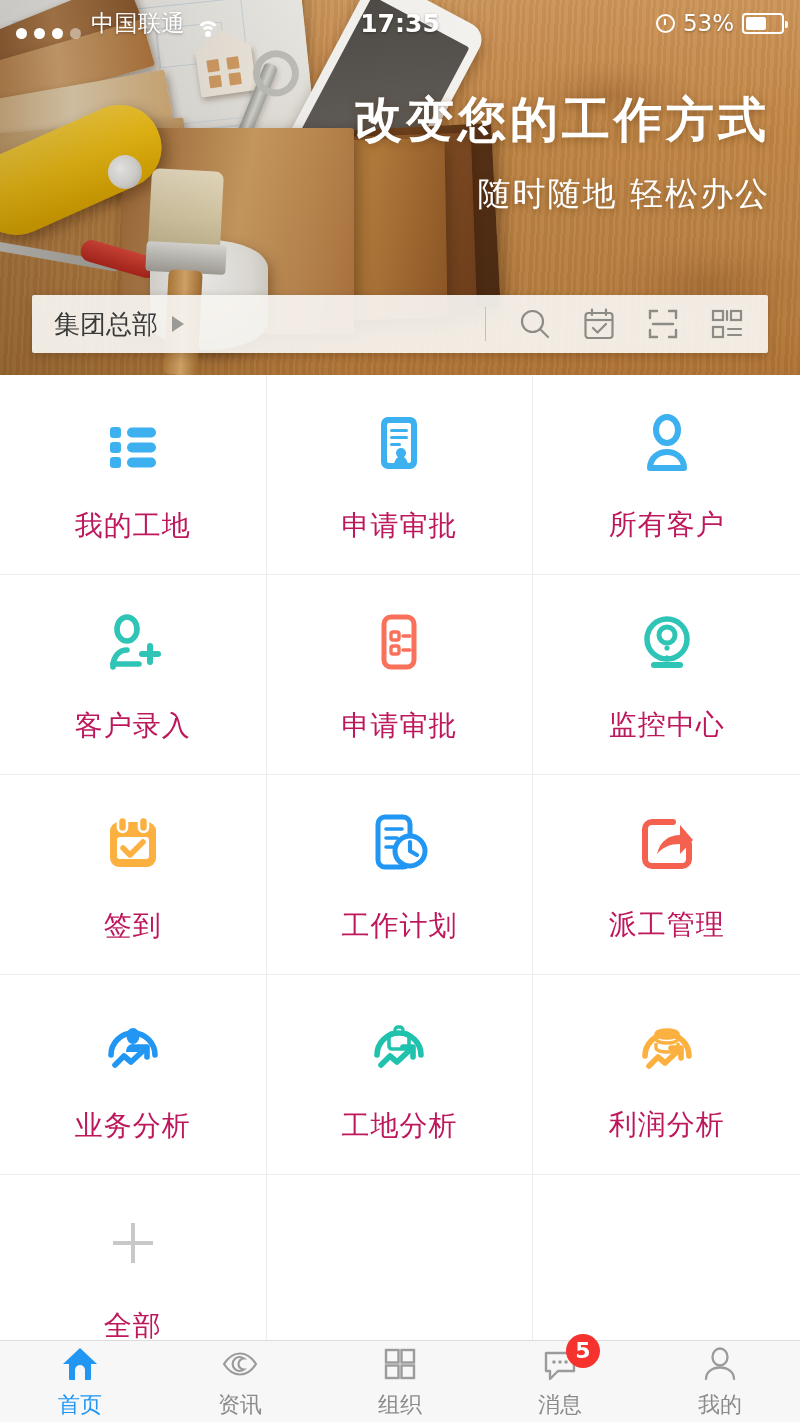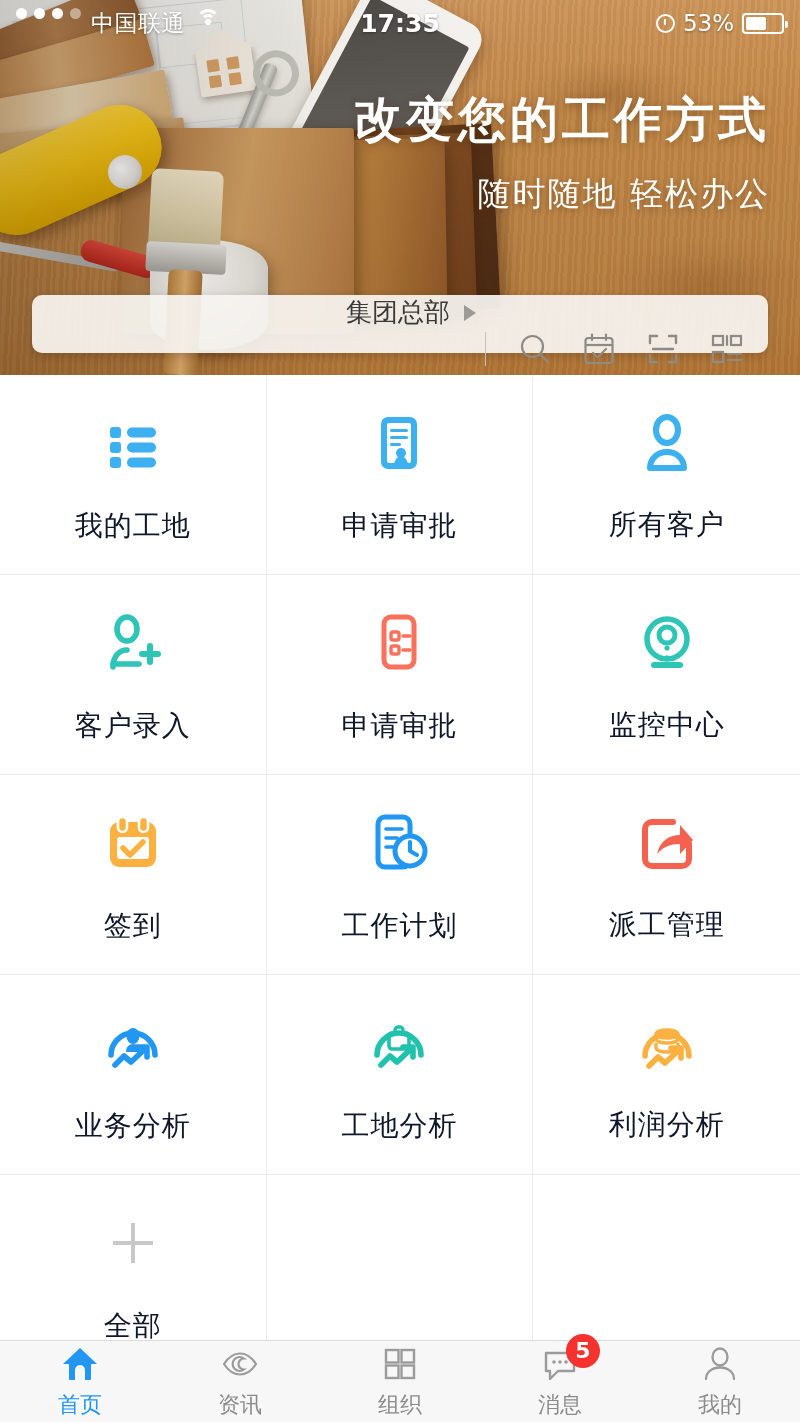--- a/index.html
+++ b/index.html
@@ -132,21 +132,21 @@
     background: linear-gradient(90deg, rgba(0,0,0,0.18) 0%, rgba(0,0,0,0.02) 42%, rgba(0,0,0,0) 100%);
   }
 
   
   .statusbar {
     position: absolute; top: 0; left: 0; width: 800px; height: 46px;
     display: flex; align-items: center; color: #fff;
     font-size: 23px; z-index: 6;
     text-shadow: 0 1px 3px rgba(0,0,0,0.35);
   }
-  .sb-left { display: flex; align-items: flex-start; gap: 10px; padding-left: 16px; }
+  .sb-left { display: flex; align-items: flex-end; gap: 10px; padding-left: 16px; }
   .dots { display: flex; gap: 7px; align-items: center; }
   .dot { width: 11px; height: 11px; border-radius: 50%; background: #fff; }
   .dot.off { background: rgba(255,255,255,0.45); }
   .carrier { font-size: 23px; letter-spacing: 0.5px; }
   .wifi { width: 26px; height: 19px; position: relative; }
   .wifi i {
     position: absolute; left: 50%; border: 3px solid #fff;
     border-bottom-color: transparent; border-left-color: transparent; border-right-color: transparent;
     border-radius: 50%; transform: translateX(-50%);
   }
@@ -162,24 +162,23 @@
   .batt-fill { position: absolute; left: 2px; top: 2px; bottom: 2px; width: 53%; background: #fff; border-radius: 2px; }
 
   
   .banner-text { position: absolute; right: 30px; top: 88px; text-align: right; color: #fff; z-index: 5; }
   .bt-main { font-size: 48px; font-weight: bold; letter-spacing: 4px; text-shadow: 0 2px 8px rgba(80,45,10,0.45); }
   .bt-sub { font-size: 33px; margin-top: 20px; letter-spacing: 2px; text-shadow: 0 2px 7px rgba(80,45,10,0.45); }
 
   
   .searchbar {
     position: absolute; left: 32px; top: 295px; width: 736px; height: 58px;
-    background: rgba(246,244,240,0.93); border-radius: 10px;
+    background: rgba(246,244,240,0.93); border-radius: 2px;
     display: flex; align-items: center; z-index: 5;
     box-shadow: 0 3px 10px rgba(50,25,5,0.22);
-    flex-direction: column;
   }
   .org { display: flex; align-items: center; gap: 14px; padding-left: 22px; }
   .org-name { font-size: 26px; color: #3a3a3a; }
   .caret { width: 0; height: 0; border-left: 12px solid #9a9a96; border-top: 8px solid transparent; border-bottom: 8px solid transparent; }
   .sb-tools { margin-left: auto; display: flex; align-items: center; gap: 26px; padding-right: 22px; }
   .sb-div { width: 1px; height: 34px; background: #c2c0bb; margin-right: 4px; }
   .tool { width: 38px; height: 38px; display: flex; align-items: center; justify-content: center; }
   .tool svg { display: block; }
 
   
@@ -189,21 +188,21 @@
     display: grid; grid-template-columns: repeat(3, 1fr); grid-auto-rows: 200px;
   }
   .cell {
     position: relative; display: flex; flex-direction: column;
     align-items: center; justify-content: center; gap: 26px;
     border-right: 1px solid #ececec; border-bottom: 1px solid #ececec;
   }
   .cell:nth-child(3n) { border-right: none; gap: 24px; }
   .cell-icon { width: 76px; height: 76px; display: flex; align-items: center; justify-content: center; }
   .cell-icon svg { display: block; }
-  .cell-label { font-size: 28px; color: #0f172a; letter-spacing: 1px; }
+  .cell-label { font-size: 28px; color: #be185d; letter-spacing: 1px; }
   .cell.empty { border-right-color: #ececec; }
 
   
   .tabbar {
     position: absolute; left: 0; bottom: 0; width: 800px; height: 82px;
     background: #f7f7f7; border-top: 1px solid #dcdcdc;
     display: flex; z-index: 7;
   }
   .tab { flex: 1; display: flex; flex-direction: column; align-items: center; justify-content: center; gap: 6px; position: relative; }
   .tab-icon { width: 40px; height: 40px; display: flex; align-items: center; justify-content: center; position: relative; }

